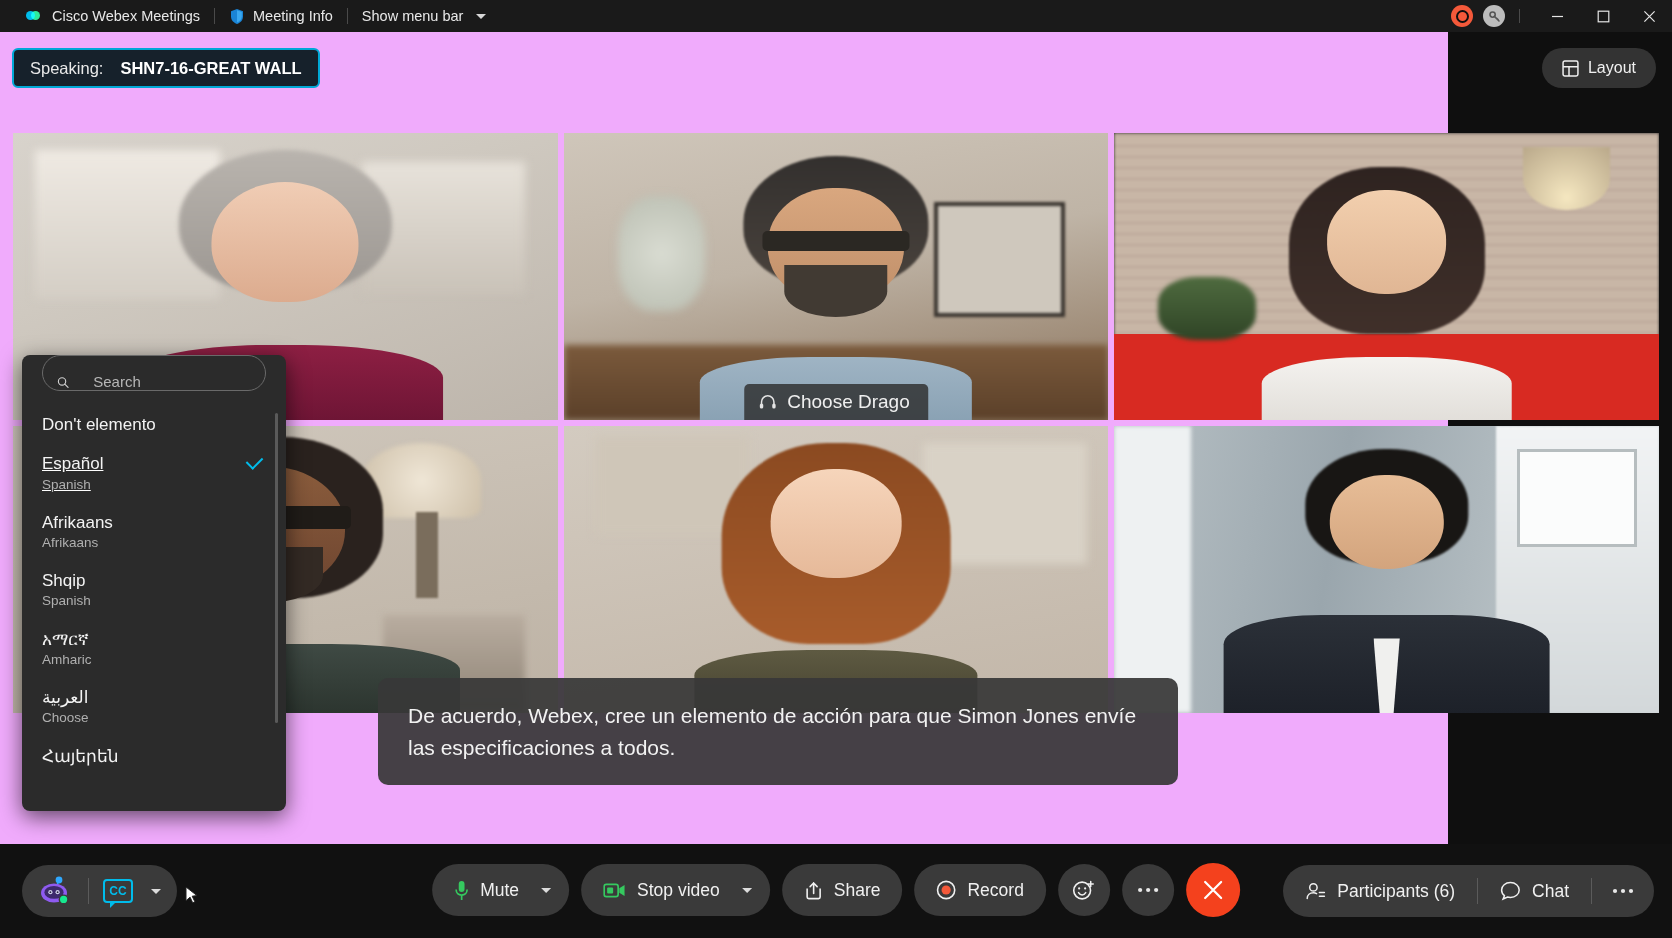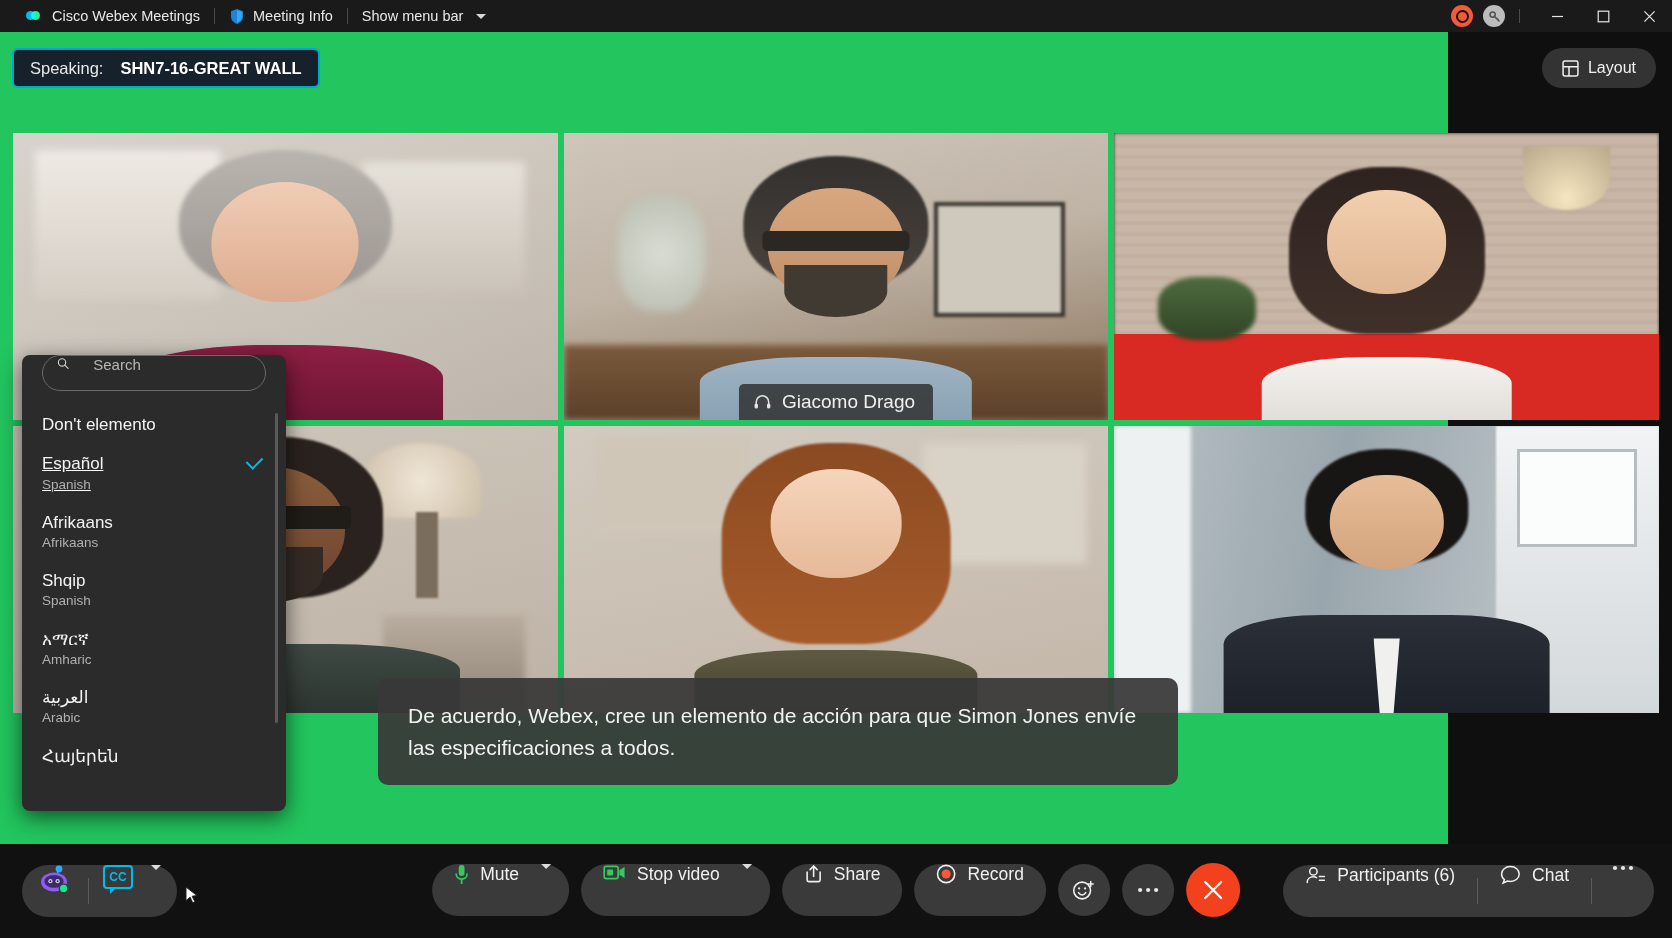--- a/index.html
+++ b/index.html
@@ -3,21 +3,21 @@
 <meta charset="utf-8">
 <style>
   * { box-sizing: border-box; margin: 0; padding: 0; }
   html, body {
     width: 1672px; height: 938px;
     background: #0f0f0f;
     font-family: "Liberation Sans", sans-serif;
     overflow: hidden;
     color: #fff;
   }
-  #app { position: relative; width: 1448px; height: 938px; background: #22c55e; }
+  #app { position: relative; width: 1448px; height: 938px; background: #f0abfc; }
 
   
   .titlebar {
     position: absolute; top: 0; left: 0; width: 1672px; height: 32px;
     background: #1a1a1a;
     display: flex; align-items: center;
   }
   .tb-left { display: flex; align-items: center; padding-left: 12px; gap: 0; }
   .tb-item { display: flex; align-items: center; gap: 8px; font-size: 14.5px; color: #e8e8e8; padding: 0 14px; height: 32px; }
   .tb-sep { width: 1px; height: 16px; background: #4a4a4a; }
@@ -79,41 +79,41 @@
   
   .langpanel {
     position: absolute; left: 22px; top: 355px; width: 264px; height: 456px;
     background: #2b2b2b; border-radius: 8px;
     box-shadow: 0 6px 22px rgba(0,0,0,.6);
     overflow: hidden; display: flex; flex-direction: column;
   }
   .lp-title { font-size: 14.5px; color: #d6d6d6; padding: 22px 20px 12px; }
   .lp-search {
     margin: 0 20px 14px; height: 36px; border: 1px solid #6a6a6a; border-radius: 18px;
-    display: flex; align-items: flex-start; gap: 24px; padding: 0 14px; background: transparent;
+    display: flex; align-items: flex-end; gap: 24px; padding: 0 14px; background: transparent;
   }
   .lp-search input {
     background: transparent; border: none; outline: none; color: #d9d9d9;
     font-size: 15px; font-family: "Liberation Sans", sans-serif; width: 100%;
   }
   .lp-search input::placeholder { color: #b7b7b7; }
   .lp-list { flex: 1; overflow: hidden; position: relative; padding-left: 20px; }
   .lp-row { padding: 9px 0 9px 0; }
   .lp-native { font-size: 17px; color: #f3f3f3; line-height: 1.25; }
   .lp-en { font-size: 13.5px; color: #b0b0b0; line-height: 1.35; margin-top: 1px; }
   .lp-row.sel { position: relative; text-decoration: underline; }
   .check { position: absolute; right: 24px; top: 12px; width: 15px; height: 10px;
            border-left: 2px solid #00bceb; border-bottom: 2px solid #00bceb;
            transform: rotate(-45deg); }
   .lp-scroll { position: absolute; right: 8px; top: 8px; width: 3px; height: 310px; background: #5a5a5a; border-radius: 2px; }
 
   
   .bottombar { position: absolute; left: 0; bottom: 0; width: 1672px; height: 94px; background: #111111; }
   .pill { background: #3a3a3a; border-radius: 26px; height: 52px; display: flex; align-items: center; }
-  .ctrl { display: flex; align-items: flex-start; gap: 11px; height: 52px; padding: 0 22px; font-size: 17.5px; color: #f0f0f0; white-space: nowrap; }
+  .ctrl { display: flex; align-items: center; gap: 11px; height: 52px; padding: 0 22px; font-size: 17.5px; color: #f0f0f0; white-space: nowrap; }
   .caret { width: 0; height: 0; border-left: 5px solid transparent; border-right: 5px solid transparent; border-top: 5px solid #dcdcdc; }
   .center-ctrls { position: absolute; left: 50%; transform: translateX(-50%); bottom: 21px; display: flex; align-items: center; gap: 12px; }
   .round { width: 52px; height: 52px; border-radius: 50%; background: #3a3a3a; display: flex; align-items: center; justify-content: center; }
   .round.end { background: #f4411d; width: 54px; height: 54px; }
   .left-ctrls { position: absolute; left: 22px; bottom: 21px; }
   .right-ctrls { position: absolute; right: 18px; bottom: 21px; display: flex; align-items: center; }
   .vdiv { width: 1px; height: 26px; background: #5b5b5b; }
   .assist-ic { width: 34px; height: 30px; position: relative; }
   .cc-ic { width: 30px; height: 24px; border: 2.2px solid #00bceb; border-radius: 4px; display: flex; align-items: center; justify-content: center; font-size: 12px; font-weight: 700; color: #00bceb; position: relative; }
   .cc-ic::after { content:""; position:absolute; left:5px; bottom:-7px; width:0; height:0; border-left:6px solid #00bceb; border-bottom:6px solid transparent; }
@@ -211,21 +211,21 @@
         <div style="position:absolute;left:50%;transform:translateX(-50%);top:34%;width:27%;height:7%;background:#2b2823;border-radius:5px"></div>
         <div style="position:absolute;left:50%;transform:translateX(-50%);top:46%;width:19%;height:18%;border-radius:0 0 50% 50%;background:#413a33"></div>
         <div style="position:absolute;left:50%;transform:translateX(-50%);bottom:0;width:50%;height:22%;border-radius:40% 40% 0 0;background:linear-gradient(180deg,#9fb4c4,#8aa2b4)"></div>
       </div>
       <div class="namechip">
         <svg width="19" height="19" viewBox="0 0 19 19">
           <path d="M3.3 11V9a6.2 6.2 0 0112.4 0v2" fill="none" stroke="#e3e3e3" stroke-width="1.5"></path>
           <rect x="1.6" y="10.4" width="3.4" height="5.2" rx="1.6" fill="#e3e3e3"></rect>
           <rect x="14" y="10.4" width="3.4" height="5.2" rx="1.6" fill="#e3e3e3"></rect>
         </svg>
-        <span>Giacomo Drago</span>
+        <span>Choose Drago</span>
       </div>
     </div>
 
     <div class="tile">
       <div class="scene" style="background:linear-gradient(180deg,#cdbdb0 0%,#c3b2a3 58%,#b8a header 100%)">
         <div style="position:absolute;inset:0;background:repeating-linear-gradient(0deg,#c8b6a6 0 9px,#bca89a 9px 11px);filter:blur(1.5px)"></div>
         <div style="position:absolute;left:0;bottom:0;width:100%;height:30%;background:#d82a22"></div>
         <div style="position:absolute;right:9%;top:5%;width:16%;height:22%;background:radial-gradient(circle at 50% 80%,#f5e7c0,#b9a88a);border-radius:0 0 50% 50%;filter:blur(1px)"></div>
         <div style="position:absolute;left:8%;bottom:28%;width:18%;height:22%;background:linear-gradient(180deg,#4f6b3f,#2f4426);filter:blur(2px);border-radius:40%"></div>
         <div style="position:absolute;left:50%;transform:translateX(-50%);top:12%;width:36%;height:58%;border-radius:46% 46% 40% 40%;background:linear-gradient(180deg,#2e2320,#40302a);filter:blur(1px)"></div>
@@ -305,21 +305,21 @@
         <div class="lp-en">Spanish</div>
       </div>
 
       <div class="lp-row">
         <div class="lp-native">አማርኛ</div>
         <div class="lp-en">Amharic</div>
       </div>
 
       <div class="lp-row">
         <div class="lp-native">العربية</div>
-        <div class="lp-en">Arabic</div>
+        <div class="lp-en">Choose</div>
       </div>
 
       <div class="lp-row">
         <div class="lp-native">Հայերեն</div>
 
       </div>
     </div>
   </div>
 
   <div class="bottombar">

